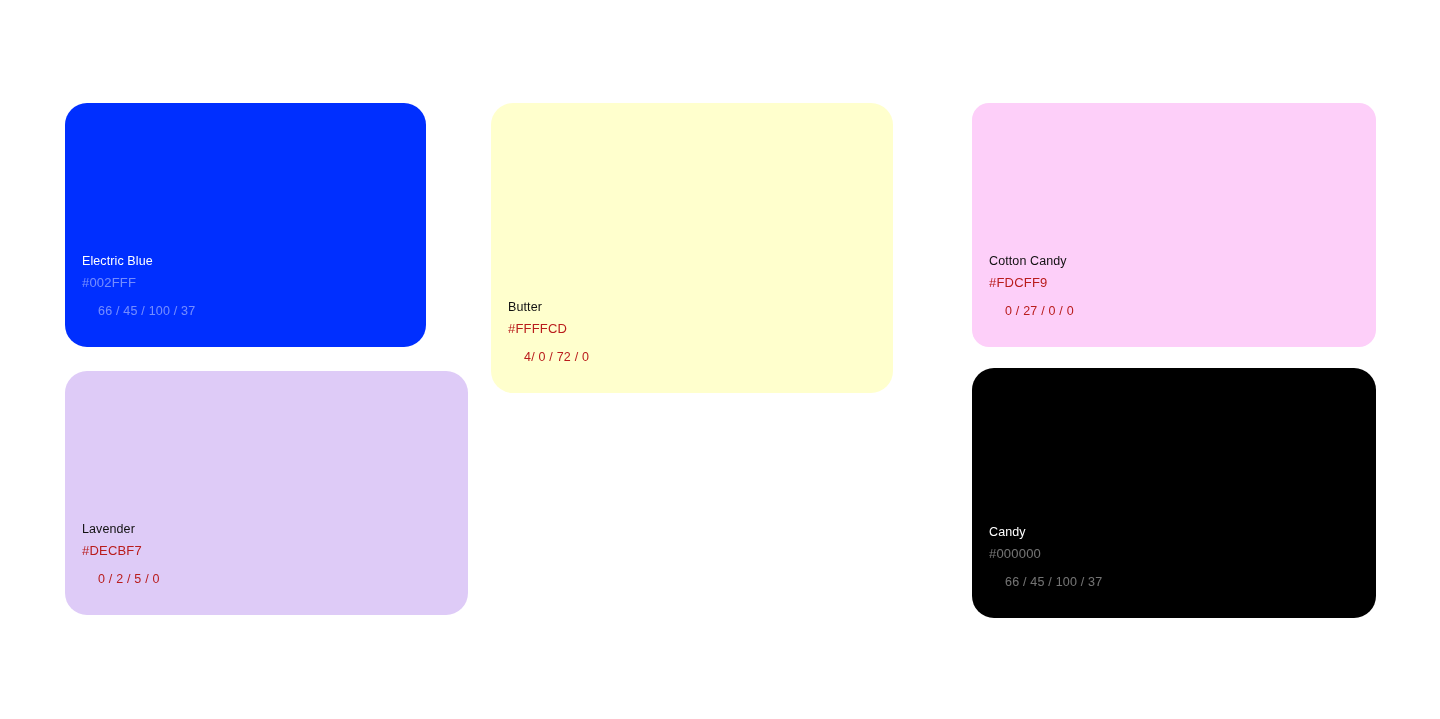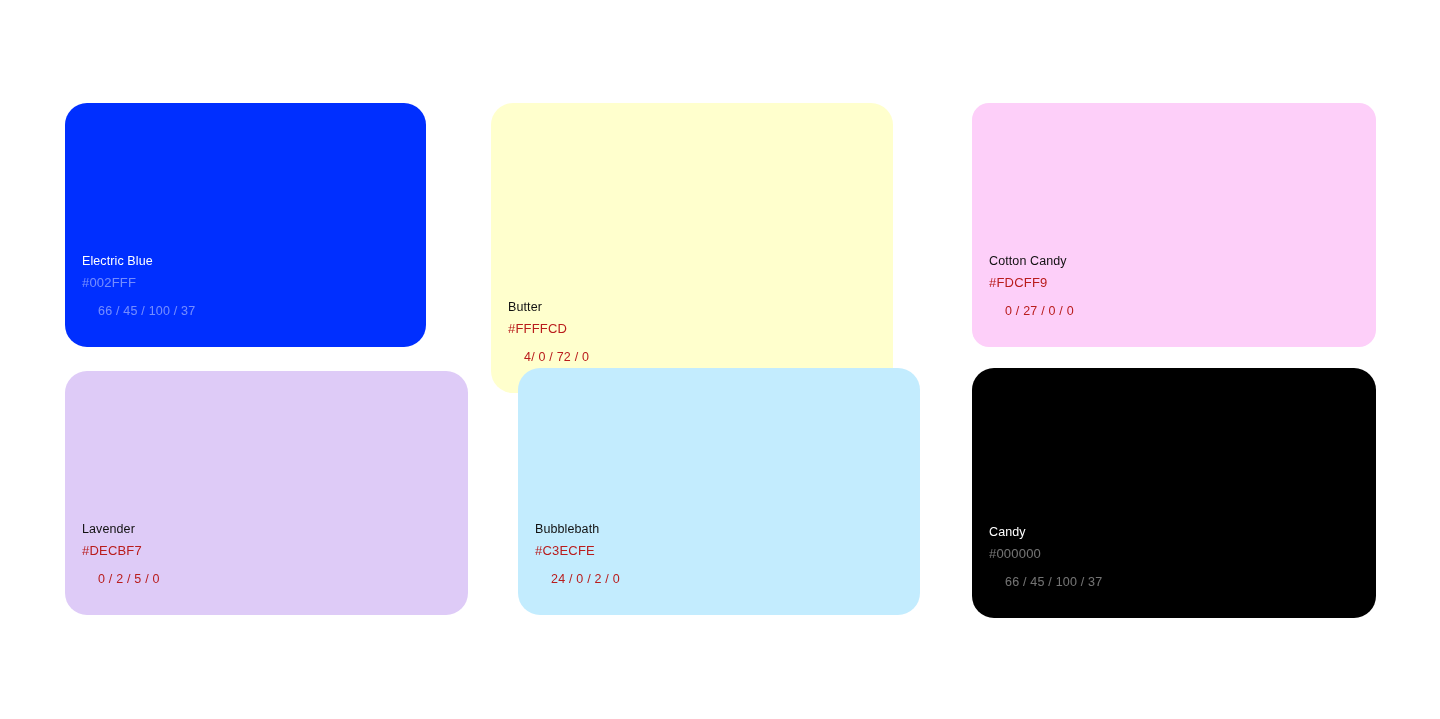--- a/index.html
+++ b/index.html
@@ -99,27 +99,20 @@
   </div>
 
   <div class="swatch-card" style="left: 65px; top: 371px; width: 403px; height: 244px; background: rgb(222, 203, 247);">
     <div class="swatch-caption caption-dark">
       <p class="swatch-name">Lavender</p>
       <p class="swatch-hex">#DECBF7</p>
       <p class="swatch-cmyk">0 / 2 / 5 / 0</p>
     </div>
   </div>
 
-  <div class="swatch-card" style="left: 518px; top: 368px; width: 402px; height: 247px; background: rgb(195, 236, 254);">
-    <div class="swatch-caption caption-dark">
-      <p class="swatch-name">Bubblebath</p>
-      <p class="swatch-hex">#C3ECFE</p>
-      <p class="swatch-cmyk">24 / 0 / 2 / 0</p>
-    </div>
-  </div>
 
   <div class="swatch-card" style="left: 972px; top: 368px; width: 404px; height: 250px; background: rgb(0, 0, 0);">
     <div class="swatch-caption caption-light">
       <p class="swatch-name">Candy</p>
       <p class="swatch-hex">#000000</p>
       <p class="swatch-cmyk">66 / 45 / 100 / 37</p>
     </div>
   </div>
 
 </div>

